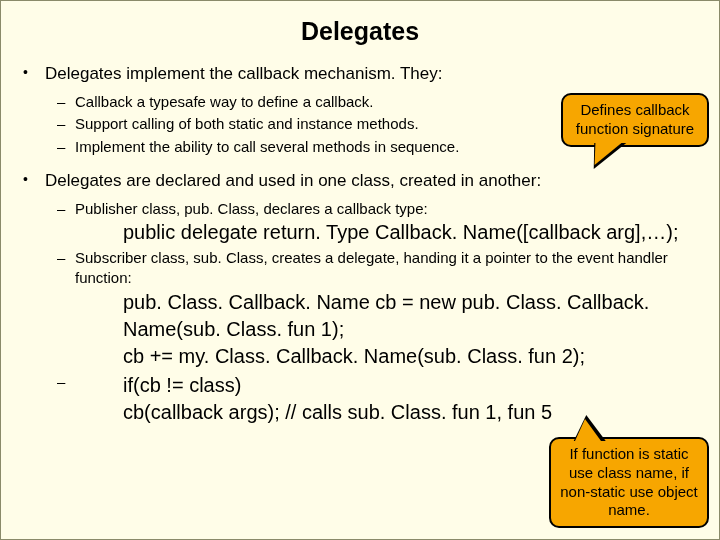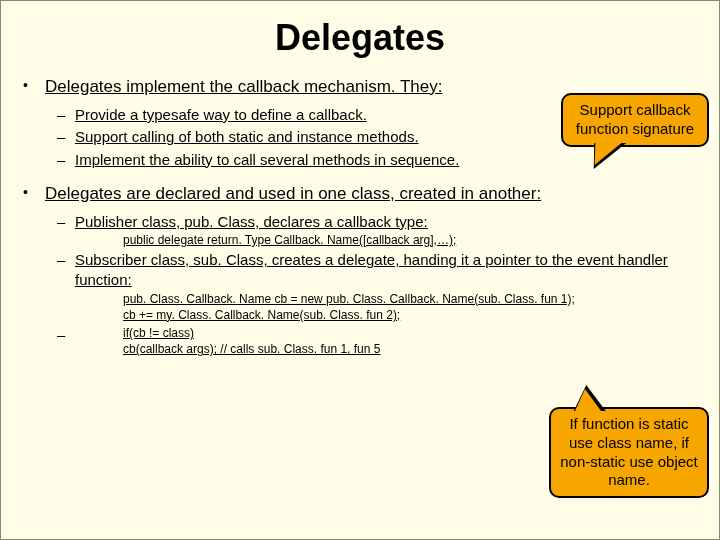--- a/index.html
+++ b/index.html
@@ -16,30 +16,29 @@
   .slide {
     position: relative;
     width: 720px;
     height: 540px;
     box-sizing: border-box;
     border: 1px solid #8a8a6a;
   }
   .title {
     text-align: center;
     font-weight: bold;
-    font-size: 36px;
+    font-size: 25px;
     margin-top: 16px;
     margin-bottom: 18px;
     font-family: Verdana, Arial, sans-serif;
   }
   ul.outer {
     list-style: none;
     margin: 0;
     padding: 0 14px 0 14px;
-    text-decoration: underline;
   }
   ul.outer > li {
     position: relative;
     padding-left: 30px;
     font-size: 17px;
     margin-bottom: 6px;
   }
   ul.outer > li::before {
     content: "•";
     position: absolute;
@@ -63,21 +62,21 @@
   ul.inner > li::before {
     content: "–";
     position: absolute;
     left: 0;
     top: 0;
     color: #000;
   }
   .sub {
     display: block;
     margin-left: 48px;
-    font-size: 12px;
+    font-size: 20px;
     line-height: 1.35;
   }
   .callout {
     position: absolute;
     background: #f7a600;
     border: 2px solid #000;
     border-radius: 10px;
     padding: 6px 8px;
     font-size: 15px;
     text-align: center;
@@ -103,21 +102,21 @@
     position: absolute;
     left: 28px;
     bottom: -20px;
     border-left: 8px solid transparent;
     border-right: 18px solid transparent;
     border-top: 22px solid #f7a600;
     transform: skewX(-22deg);
   }
   
   #co2 {
-    top: 406px;
+    top: 436px;
     left: 548px;
     width: 160px;
   }
   #co2 .tail-border {
     position: absolute;
     left: 18px;
     top: -24px;
     border-left: 22px solid transparent;
     border-right: 10px solid transparent;
     border-bottom: 26px solid #000;
@@ -138,21 +137,21 @@
 
 <div class="slide">
 
   <div class="title">Delegates</div>
 
   <ul class="outer">
 
     <li>
       <span>Delegates implement the callback mechanism.  They:</span>
       <ul class="inner">
-        <li>Provide a typesafe way to define a callback.</li>
+        <li>Callback a typesafe way to define a callback.</li>
         <li>Support calling of both static and instance methods.</li>
         <li>Implement the ability to call several methods in sequence.</li>
       </ul>
     </li>
 
     <li>
       <span>Delegates are declared and used in one class, created in another:</span>
       <ul class="inner">
         <li>
           <span>Publisher class, pub. Class, declares a callback type:</span>
@@ -168,21 +167,21 @@
           <span class="sub">   cb(callback args);  // calls sub. Class. fun 1, fun 5</span>
         </li>
       </ul>
     </li>
 
   </ul>
 
   <div id="co1" class="callout">
     <div class="tail-border"></div>
     <div class="tail-fill"></div>
-    <span>Support callback function signature</span>
+    <span>Defines callback function signature</span>
   </div>
 
   <div id="co2" class="callout">
     <div class="tail-border"></div>
     <div class="tail-fill"></div>
     <span>If function is static use class name, if non-static use object name.</span>
   </div>
 
 </div>
 

